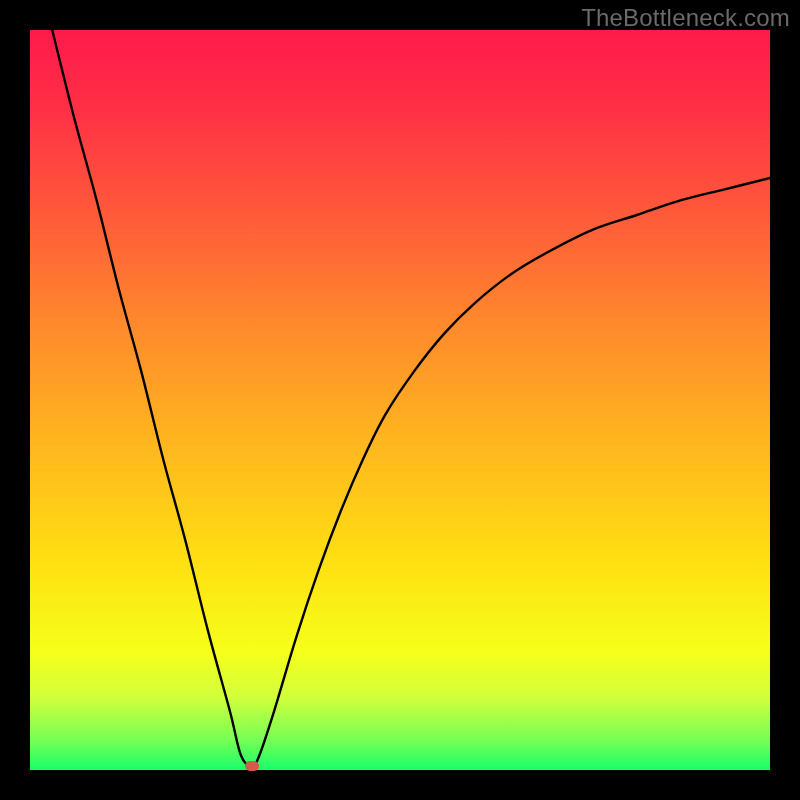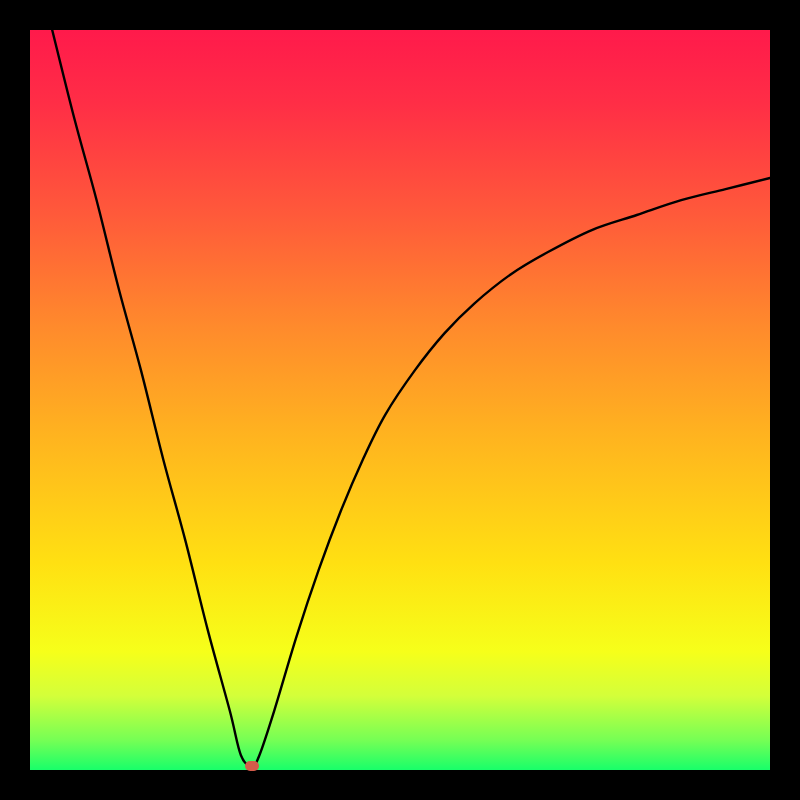--- a/index.html
+++ b/index.html
@@ -62,20 +62,21 @@
     height: 10px;
     border-radius: 5px;
     background: #d35b4a;
     transform: translate(-50%, -50%);
   }
 </style>
 </head>
 <body>
 
 <div class="frame">
+  <div class="watermark">TheBottleneck.com</div>
 
   <div class="plot">
     <svg class="curve" viewBox="0 0 740 740" preserveAspectRatio="none">
       <path id="curve-path" fill="none" stroke="#000000" stroke-width="2.4" stroke-linejoin="round" stroke-linecap="round" d="M 22.20 0.00 C 25.90 14.80, 37.00 60.43, 44.40 88.80 C 51.80 117.17, 59.20 141.83, 66.60 170.20 C 74.00 198.57, 81.40 230.63, 88.80 259.00 C 96.20 287.37, 103.60 312.03, 111.00 340.40 C 118.40 368.77, 125.80 400.83, 133.20 429.20 C 140.60 457.57, 148.00 482.23, 155.40 510.60 C 162.80 538.97, 170.20 571.03, 177.60 599.40 C 185.00 627.77, 194.25 659.83, 199.80 680.80 C 205.35 701.77, 207.20 715.95, 210.90 725.20 C 214.60 734.45, 218.92 736.30, 222.00 736.30 C 225.08 736.30, 225.70 734.45, 229.40 725.20 C 233.10 715.95, 238.03 700.53, 244.20 680.80 C 250.37 661.07, 259.00 630.23, 266.40 606.80 C 273.80 583.37, 281.20 561.17, 288.60 540.20 C 296.00 519.23, 303.40 499.50, 310.80 481.00 C 318.20 462.50, 325.60 445.23, 333.00 429.20 C 340.40 413.17, 346.57 399.60, 355.20 384.80 C 363.83 370.00, 374.93 353.97, 384.80 340.40 C 394.67 326.83, 404.53 314.50, 414.40 303.40 C 424.27 292.30, 432.90 283.67, 444.00 273.80 C 455.10 263.93, 468.67 252.83, 481.00 244.20 C 493.33 235.57, 504.43 229.40, 518.00 222.00 C 531.57 214.60, 547.60 205.97, 562.40 199.80 C 577.20 193.63, 592.00 189.93, 606.80 185.00 C 621.60 180.07, 636.40 174.52, 651.20 170.20 C 666.00 165.88, 680.80 162.80, 695.60 159.10 C 710.40 155.40, 732.60 149.85, 740.00 148.00"></path>
     </svg>
     <div class="marker" id="min-marker" style="left: 222px; top: 736.3px; background: rgb(211, 91, 74);"></div>
   </div>
 </div>
 
 </body></html>

